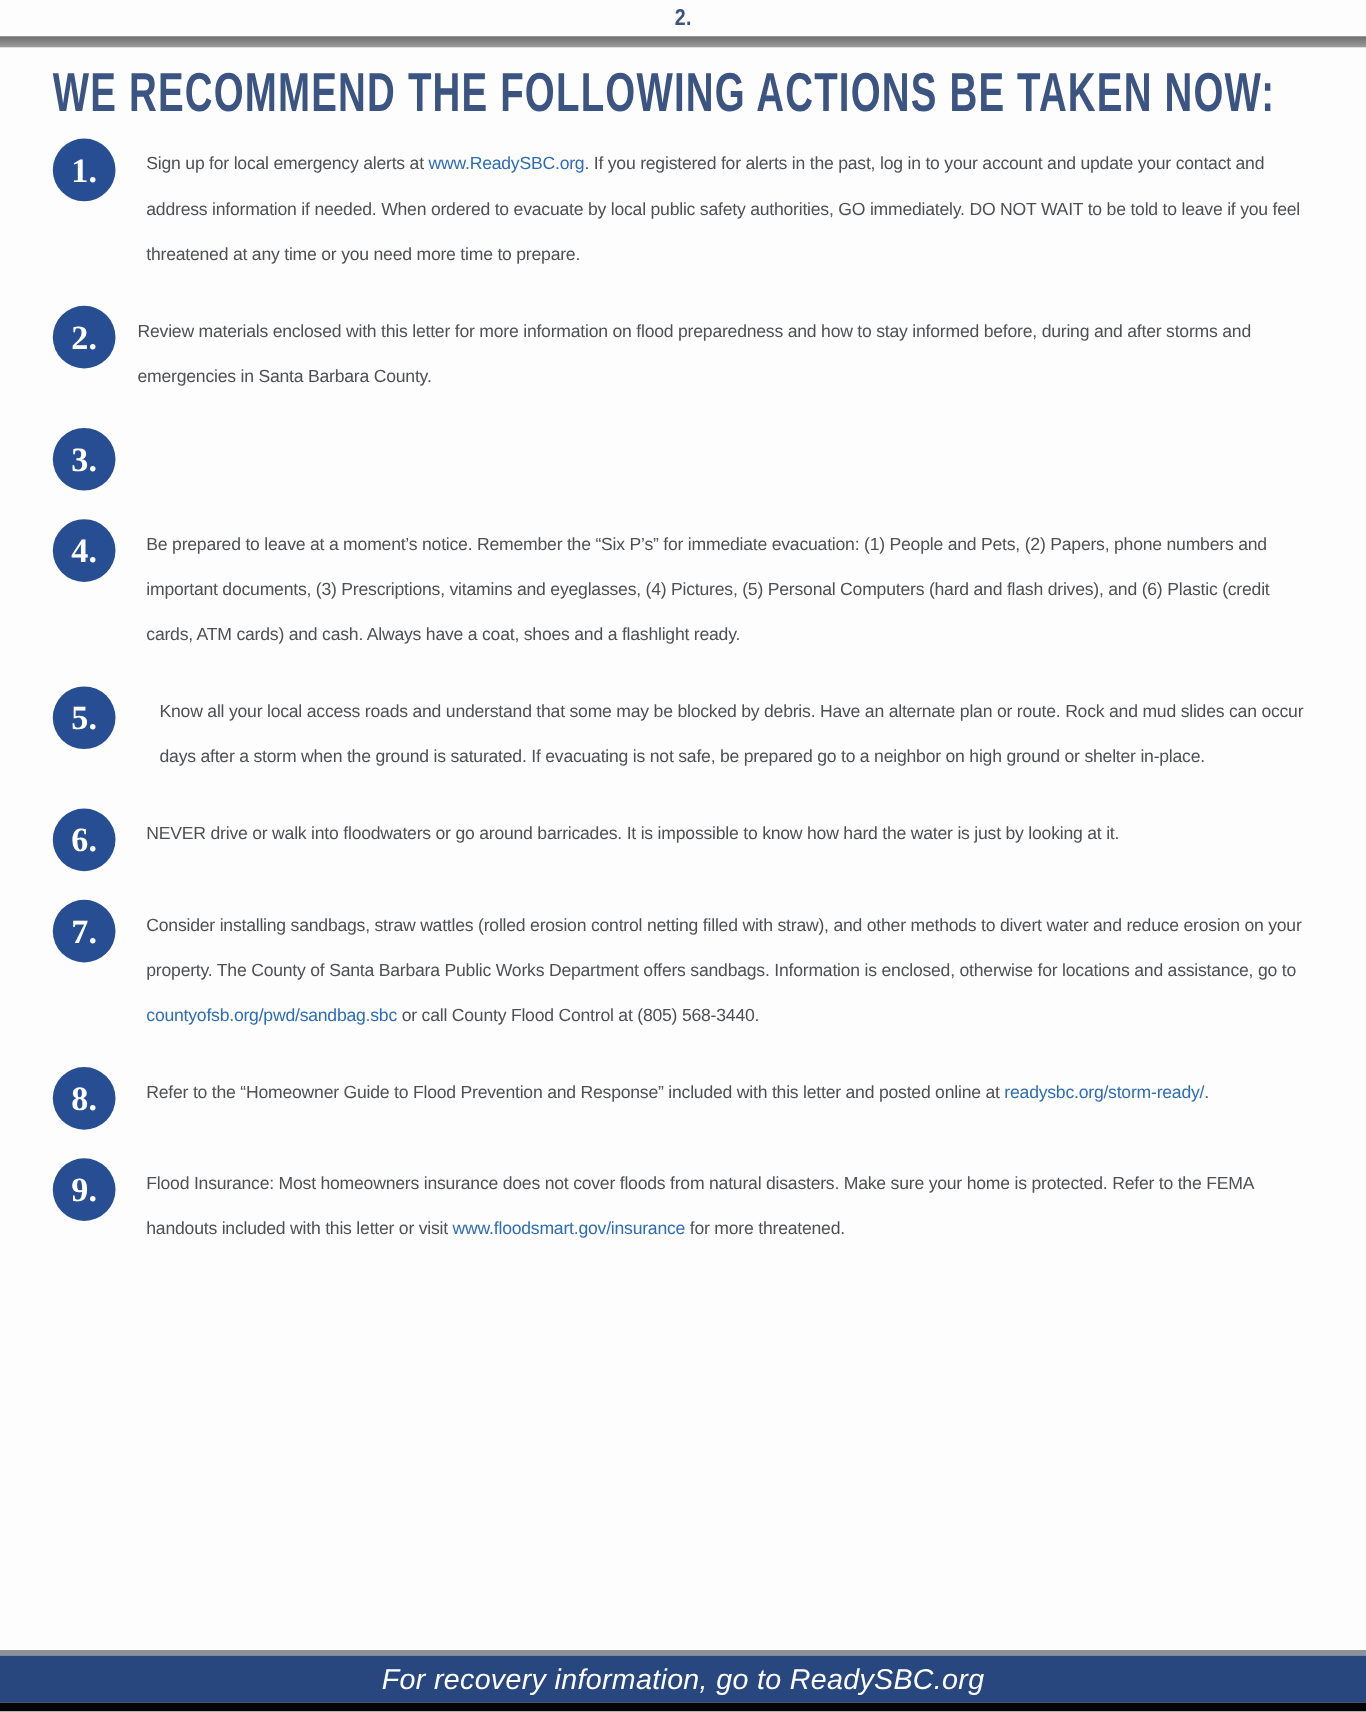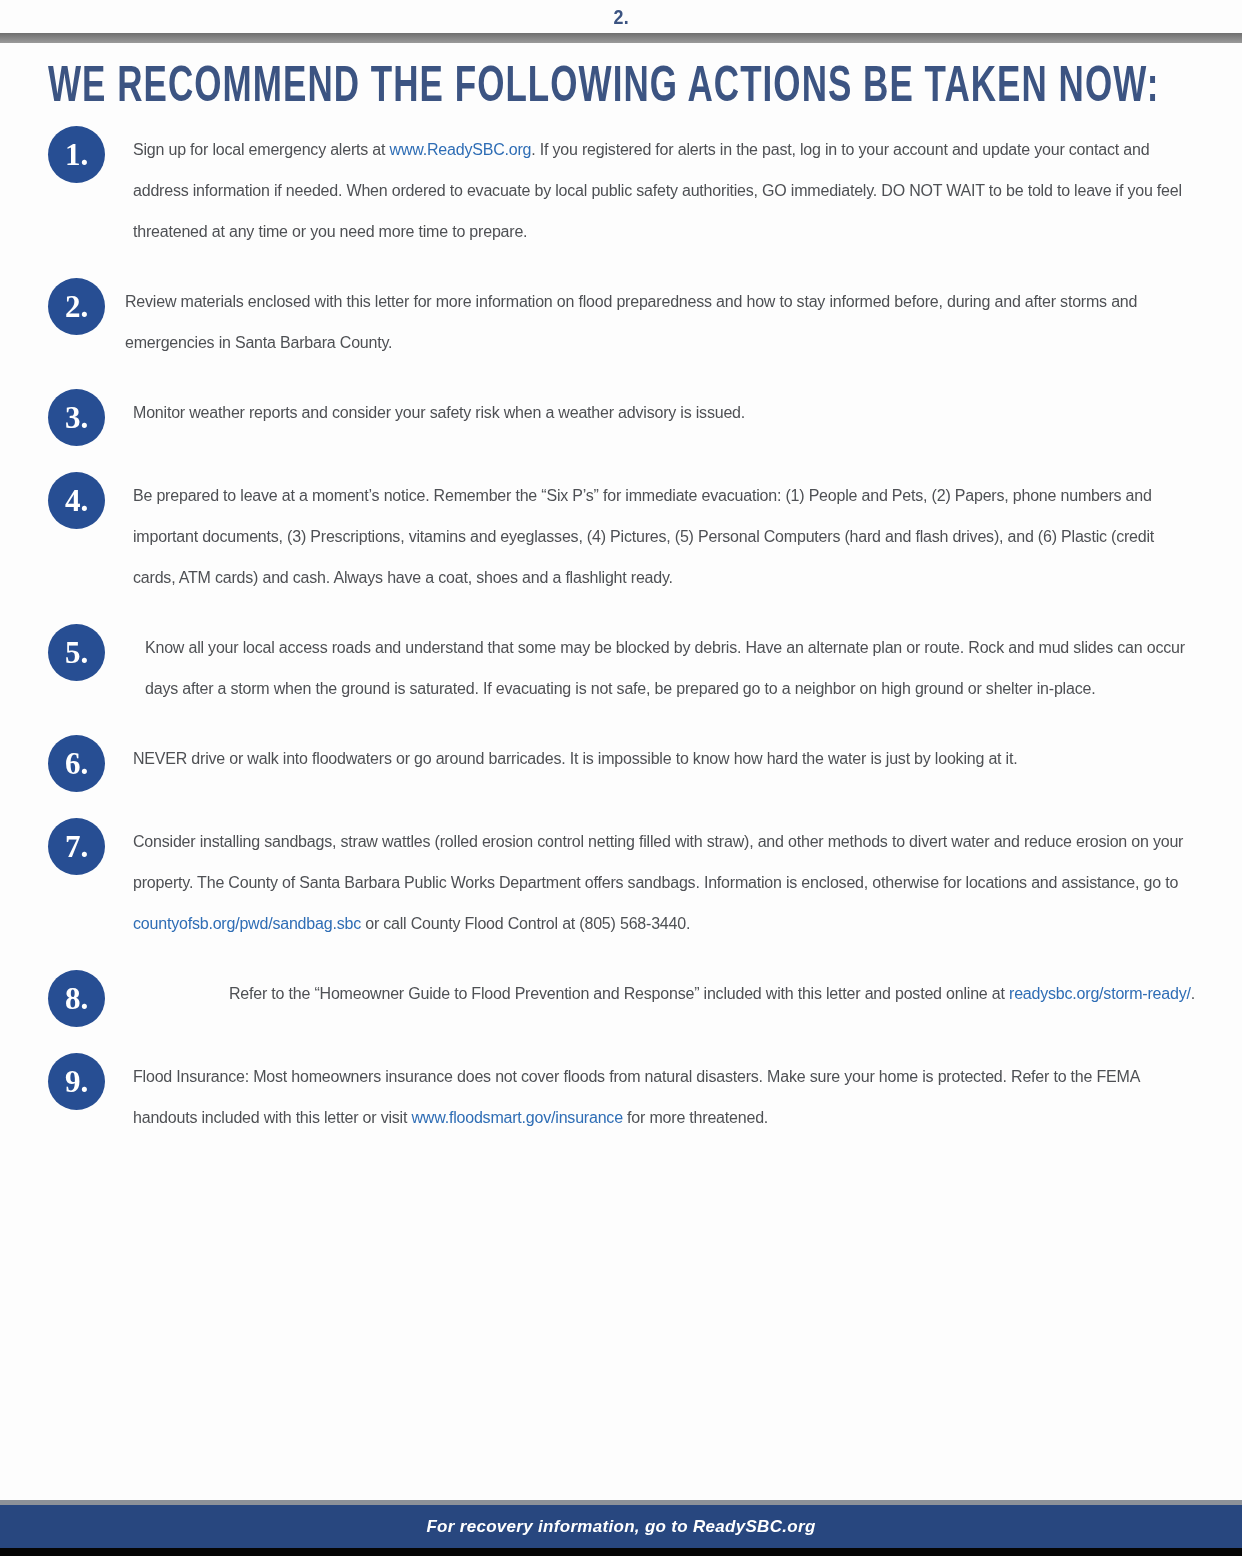--- a/index.html
+++ b/index.html
@@ -105,22 +105,22 @@
   }
   .footer-bar {
     height: 43px;
     background: var(--footer_blue, #28477f);
     display: flex;
     align-items: center;
     justify-content: center;
   }
   .footer-text {
     color: #ffffff;
-    font-size: 17px;
-    font-weight: 700;
+    font-size: 26px;
+    font-weight: 400;
     font-style: italic;
     letter-spacing: 0.3px;
   }
   .bottom-bar {
     height: 8px;
     background: #050505;
   }
 </style>
 </head>
 <body>
@@ -140,41 +140,40 @@
         <li class="action-item">
           <span class="badge">1.</span>
           <p class="item-text" style="margin: 0px 0px 0px 28px;"><span>Sign up for local emergency alerts at </span><span class="inline-link">www.ReadySBC.org</span><span>. If you registered for alerts in the past, log in to your account and update your contact and address information if needed. When ordered to evacuate by local public safety authorities, GO immediately. DO NOT WAIT to be told to leave if you feel threatened at any time or you need more time to prepare.</span></p>
         </li>
         <li class="action-item">
           <span class="badge">2.</span>
           <p class="item-text" style="margin: 0px 0px 0px 20px;"><span>Review materials enclosed with this letter for more information on flood preparedness and how to stay informed before, during and after storms and emergencies in Santa Barbara County.</span></p>
         </li>
         <li class="action-item">
           <span class="badge">3.</span>
-          <p class="item-text" style="margin: 0px 0px 0px 28px;"><span>Monitor weather reports and consider your safety risk when a weather advisory is issued.</span></p>
         </li>
         <li class="action-item">
           <span class="badge">4.</span>
           <p class="item-text" style="margin: 0px 0px 0px 28px;"><span>Be prepared to leave at a moment’s notice. Remember the “Six P’s” for immediate evacuation: (1) People and Pets, (2) Papers, phone numbers and important documents, (3) Prescriptions, vitamins and eyeglasses, (4) Pictures, (5) Personal Computers (hard and flash drives), and (6) Plastic (credit cards, ATM cards) and cash. Always have a coat, shoes and a flashlight ready.</span></p>
         </li>
         <li class="action-item">
           <span class="badge">5.</span>
           <p class="item-text" style="margin: 0px 0px 0px 40px;"><span>Know all your local access roads and understand that some may be blocked by debris. Have an alternate plan or route. Rock and mud slides can occur days after a storm when the ground is saturated. If evacuating is not safe, be prepared go to a neighbor on high ground or shelter in-place.</span></p>
         </li>
         <li class="action-item">
           <span class="badge">6.</span>
           <p class="item-text" style="margin: 0px 0px 0px 28px;"><span>NEVER drive or walk into floodwaters or go around barricades. It is impossible to know how hard the water is just by looking at it.</span></p>
         </li>
         <li class="action-item">
           <span class="badge">7.</span>
           <p class="item-text" style="margin: 0px 0px 0px 28px;"><span>Consider installing sandbags, straw wattles (rolled erosion control netting filled with straw), and other methods to divert water and reduce erosion on your property. The County of Santa Barbara Public Works Department offers sandbags. Information is enclosed, otherwise for locations and assistance, go to </span><span class="inline-link">countyofsb.org/pwd/sandbag.sbc</span><span> or call County Flood Control at (805) 568-3440.</span></p>
         </li>
         <li class="action-item">
           <span class="badge">8.</span>
-          <p class="item-text" style="margin: 0px 0px 0px 28px; text-align: right;"><span>Refer to the “Homeowner Guide to Flood Prevention and Response” included with this letter and posted online at </span><span class="inline-link">readysbc.org/storm-ready/</span><span>.</span></p>
+          <p class="item-text" style="margin: 0px 0px 0px 28px;"><span>Refer to the “Homeowner Guide to Flood Prevention and Response” included with this letter and posted online at </span><span class="inline-link">readysbc.org/storm-ready/</span><span>.</span></p>
         </li>
         <li class="action-item">
           <span class="badge">9.</span>
           <p class="item-text" style="margin: 0px 0px 0px 28px;"><span>Flood Insurance: Most homeowners insurance does not cover floods from natural disasters. Make sure your home is protected. Refer to the FEMA handouts included with this letter or visit </span><span class="inline-link">www.floodsmart.gov/insurance</span><span> for more threatened.</span></p>
         </li>
       </ol>
   </main>
 
   <footer class="page-footer">
     <div class="footer-rule"></div>

